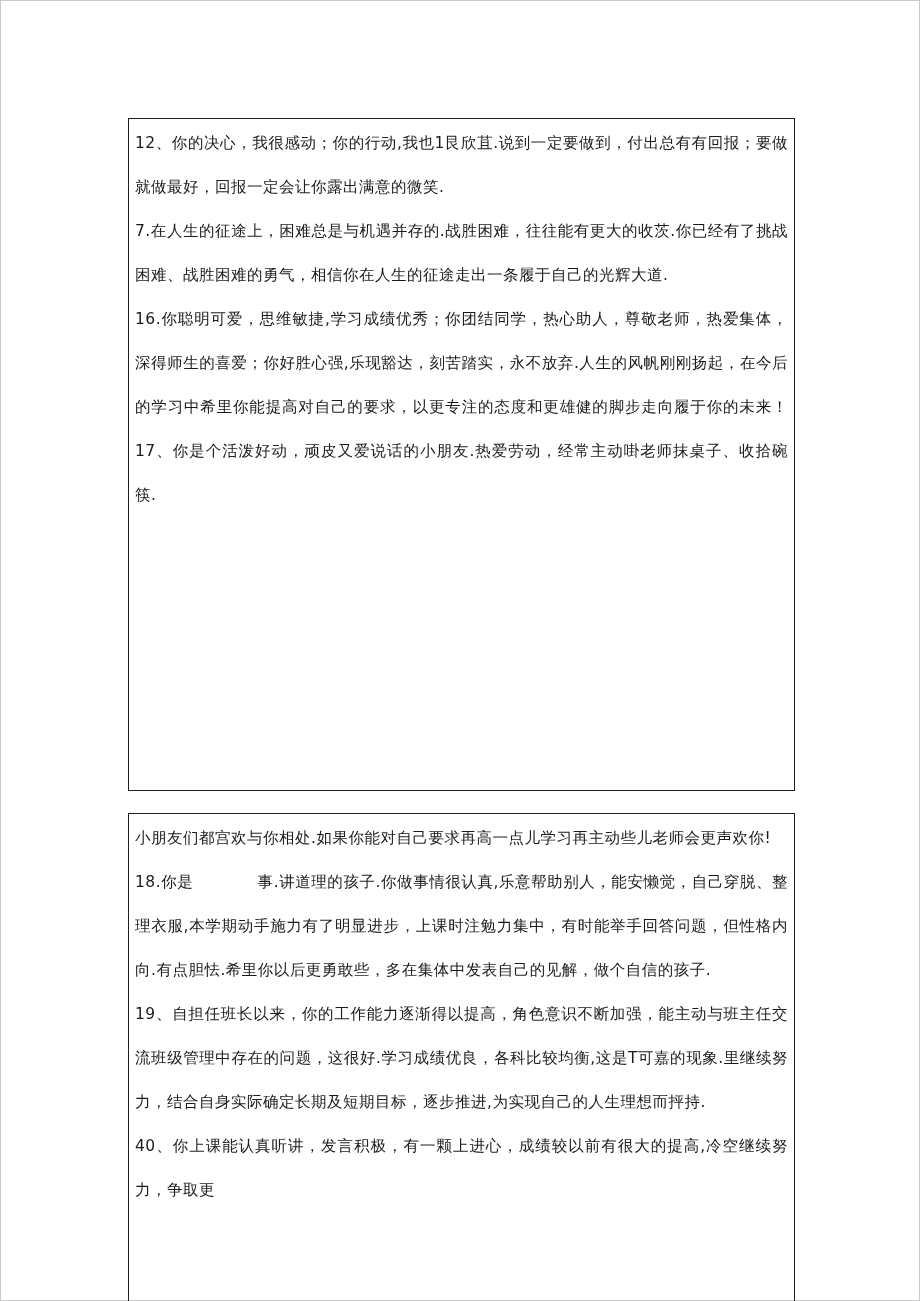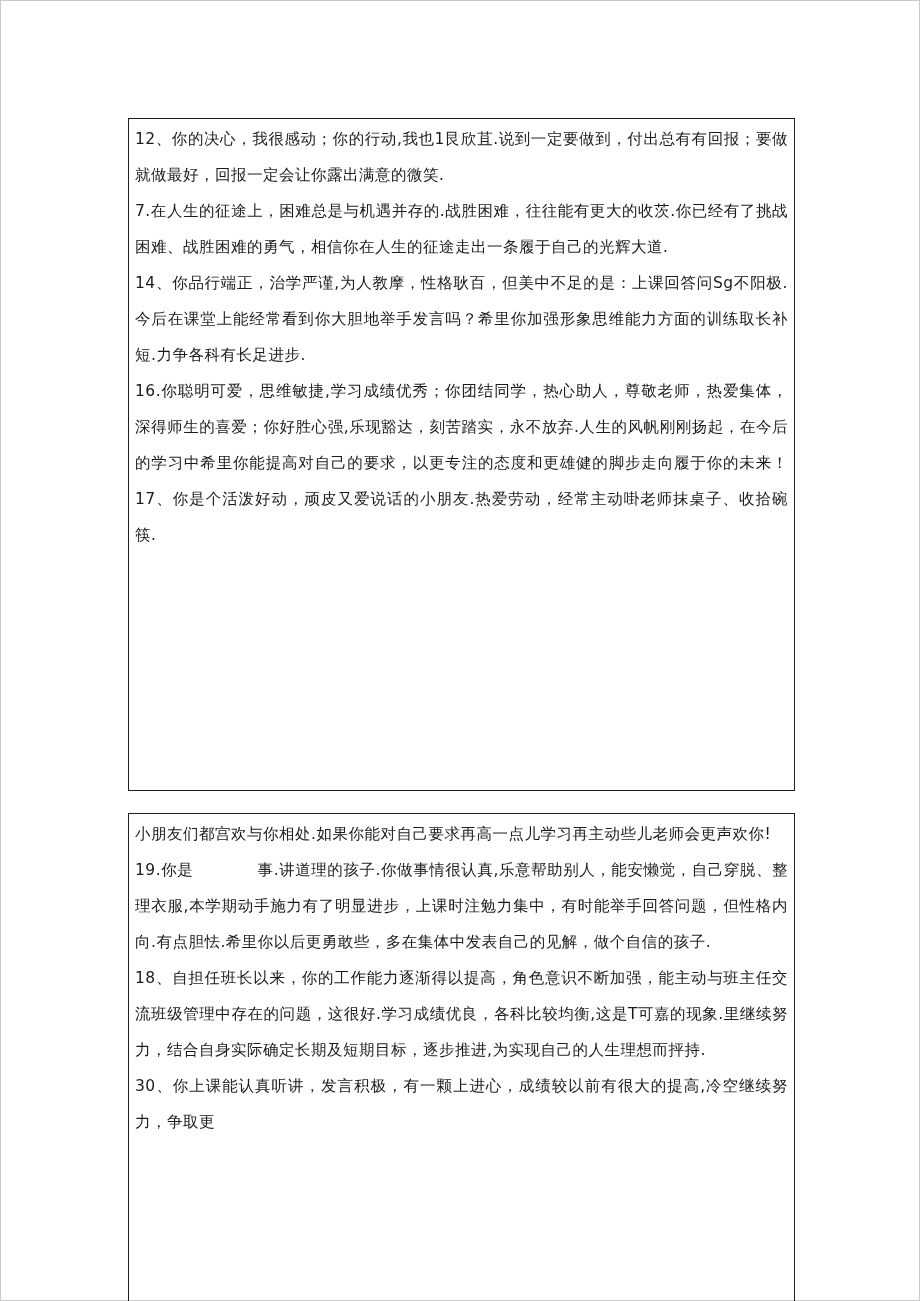--- a/index.html
+++ b/index.html
@@ -27,21 +27,21 @@
   .table-cell {
     position: absolute;
     left: 127px;
     width: 667px;
     box-sizing: border-box;
     border: 1px solid #1f1f1f;
     padding: 2px 6px 0 6px;
     overflow: hidden;
     color: #1b1b1b;
     font-size: 15.5px;
-    line-height: 36px;
+    line-height: 44px;
     text-align: justify;
     letter-spacing: 0.5px;
   }
   .cell-upper {
     top: 117px;
     height: 673px;
   }
   .cell-lower {
     top: 812px;
     height: 587px;
@@ -54,24 +54,23 @@
   }
 </style>
 </head>
 <body>
 
 <div class="page">
 
   <div class="table-cell cell-upper">
     <p>12、你的决心，我很感动；你的行动,我也1艮欣苴.说到一定要做到，付出总有有回报；要做就做最好，回报一定会让你露出满意的微笑.</p>
     <p>7.在人生的征途上，困难总是与机遇并存的.战胜困难，往往能有更大的收茨.你已经有了挑战困难、战胜困难的勇气，相信你在人生的征途走出一条履于自己的光辉大道.</p>
-    <p>14、你品行端正，治学严谨,为人教摩，性格耿百，但美中不足的是：上课回答问Sg不阳极.今后在课堂上能经常看到你大胆地举手发言吗？希里你加强形象思维能力方面的训练取长补短.力争各科有长足进步.</p>
     <p>16.你聪明可爱，思维敏捷,学习成绩优秀；你团结同学，热心助人，尊敬老师，热爱集体，深得师生的喜爱；你好胜心强,乐现豁达，刻苦踏实，永不放弃.人生的风帆刚刚扬起，在今后的学习中希里你能提高对自己的要求，以更专注的态度和更雄健的脚步走向履于你的未来！17、你是个活泼好动，顽皮又爱说话的小朋友.热爱劳动，经常主动啩老师抹桌子、收拾碗筷.</p>
   </div>
 
   <div class="table-cell cell-lower">
     <p>小朋友们都宫欢与你相处.如果你能对自己要求再高一点儿学习再主动些儿老师会更声欢你!</p>
-    <p>19.你是　　　　事.讲道理的孩子.你做事情很认真,乐意帮助别人，能安懒觉，自己穿脱、整理衣服,本学期动手施力有了明显进步，上课时注勉力集中，有时能举手回答问题，但性格内向.有点胆怯.希里你以后更勇敢些，多在集体中发表自己的见解，做个自信的孩子.</p>
-    <p>18、自担任班长以来，你的工作能力逐渐得以提高，角色意识不断加强，能主动与班主任交流班级管理中存在的问题，这很好.学习成绩优良，各科比较均衡,这是T可嘉的现象.里继续努力，结合自身实际确定长期及短期目标，逐步推进,为实现自己的人生理想而抨持.</p>
-    <p>30、你上课能认真听讲，发言积极，有一颗上进心，成绩较以前有很大的提高,冷空继续努力，争取更</p>
+    <p>18.你是　　　　事.讲道理的孩子.你做事情很认真,乐意帮助别人，能安懒觉，自己穿脱、整理衣服,本学期动手施力有了明显进步，上课时注勉力集中，有时能举手回答问题，但性格内向.有点胆怯.希里你以后更勇敢些，多在集体中发表自己的见解，做个自信的孩子.</p>
+    <p>19、自担任班长以来，你的工作能力逐渐得以提高，角色意识不断加强，能主动与班主任交流班级管理中存在的问题，这很好.学习成绩优良，各科比较均衡,这是T可嘉的现象.里继续努力，结合自身实际确定长期及短期目标，逐步推进,为实现自己的人生理想而抨持.</p>
+    <p>40、你上课能认真听讲，发言积极，有一颗上进心，成绩较以前有很大的提高,冷空继续努力，争取更</p>
   </div>
 
 </div>
 
 </body></html>

